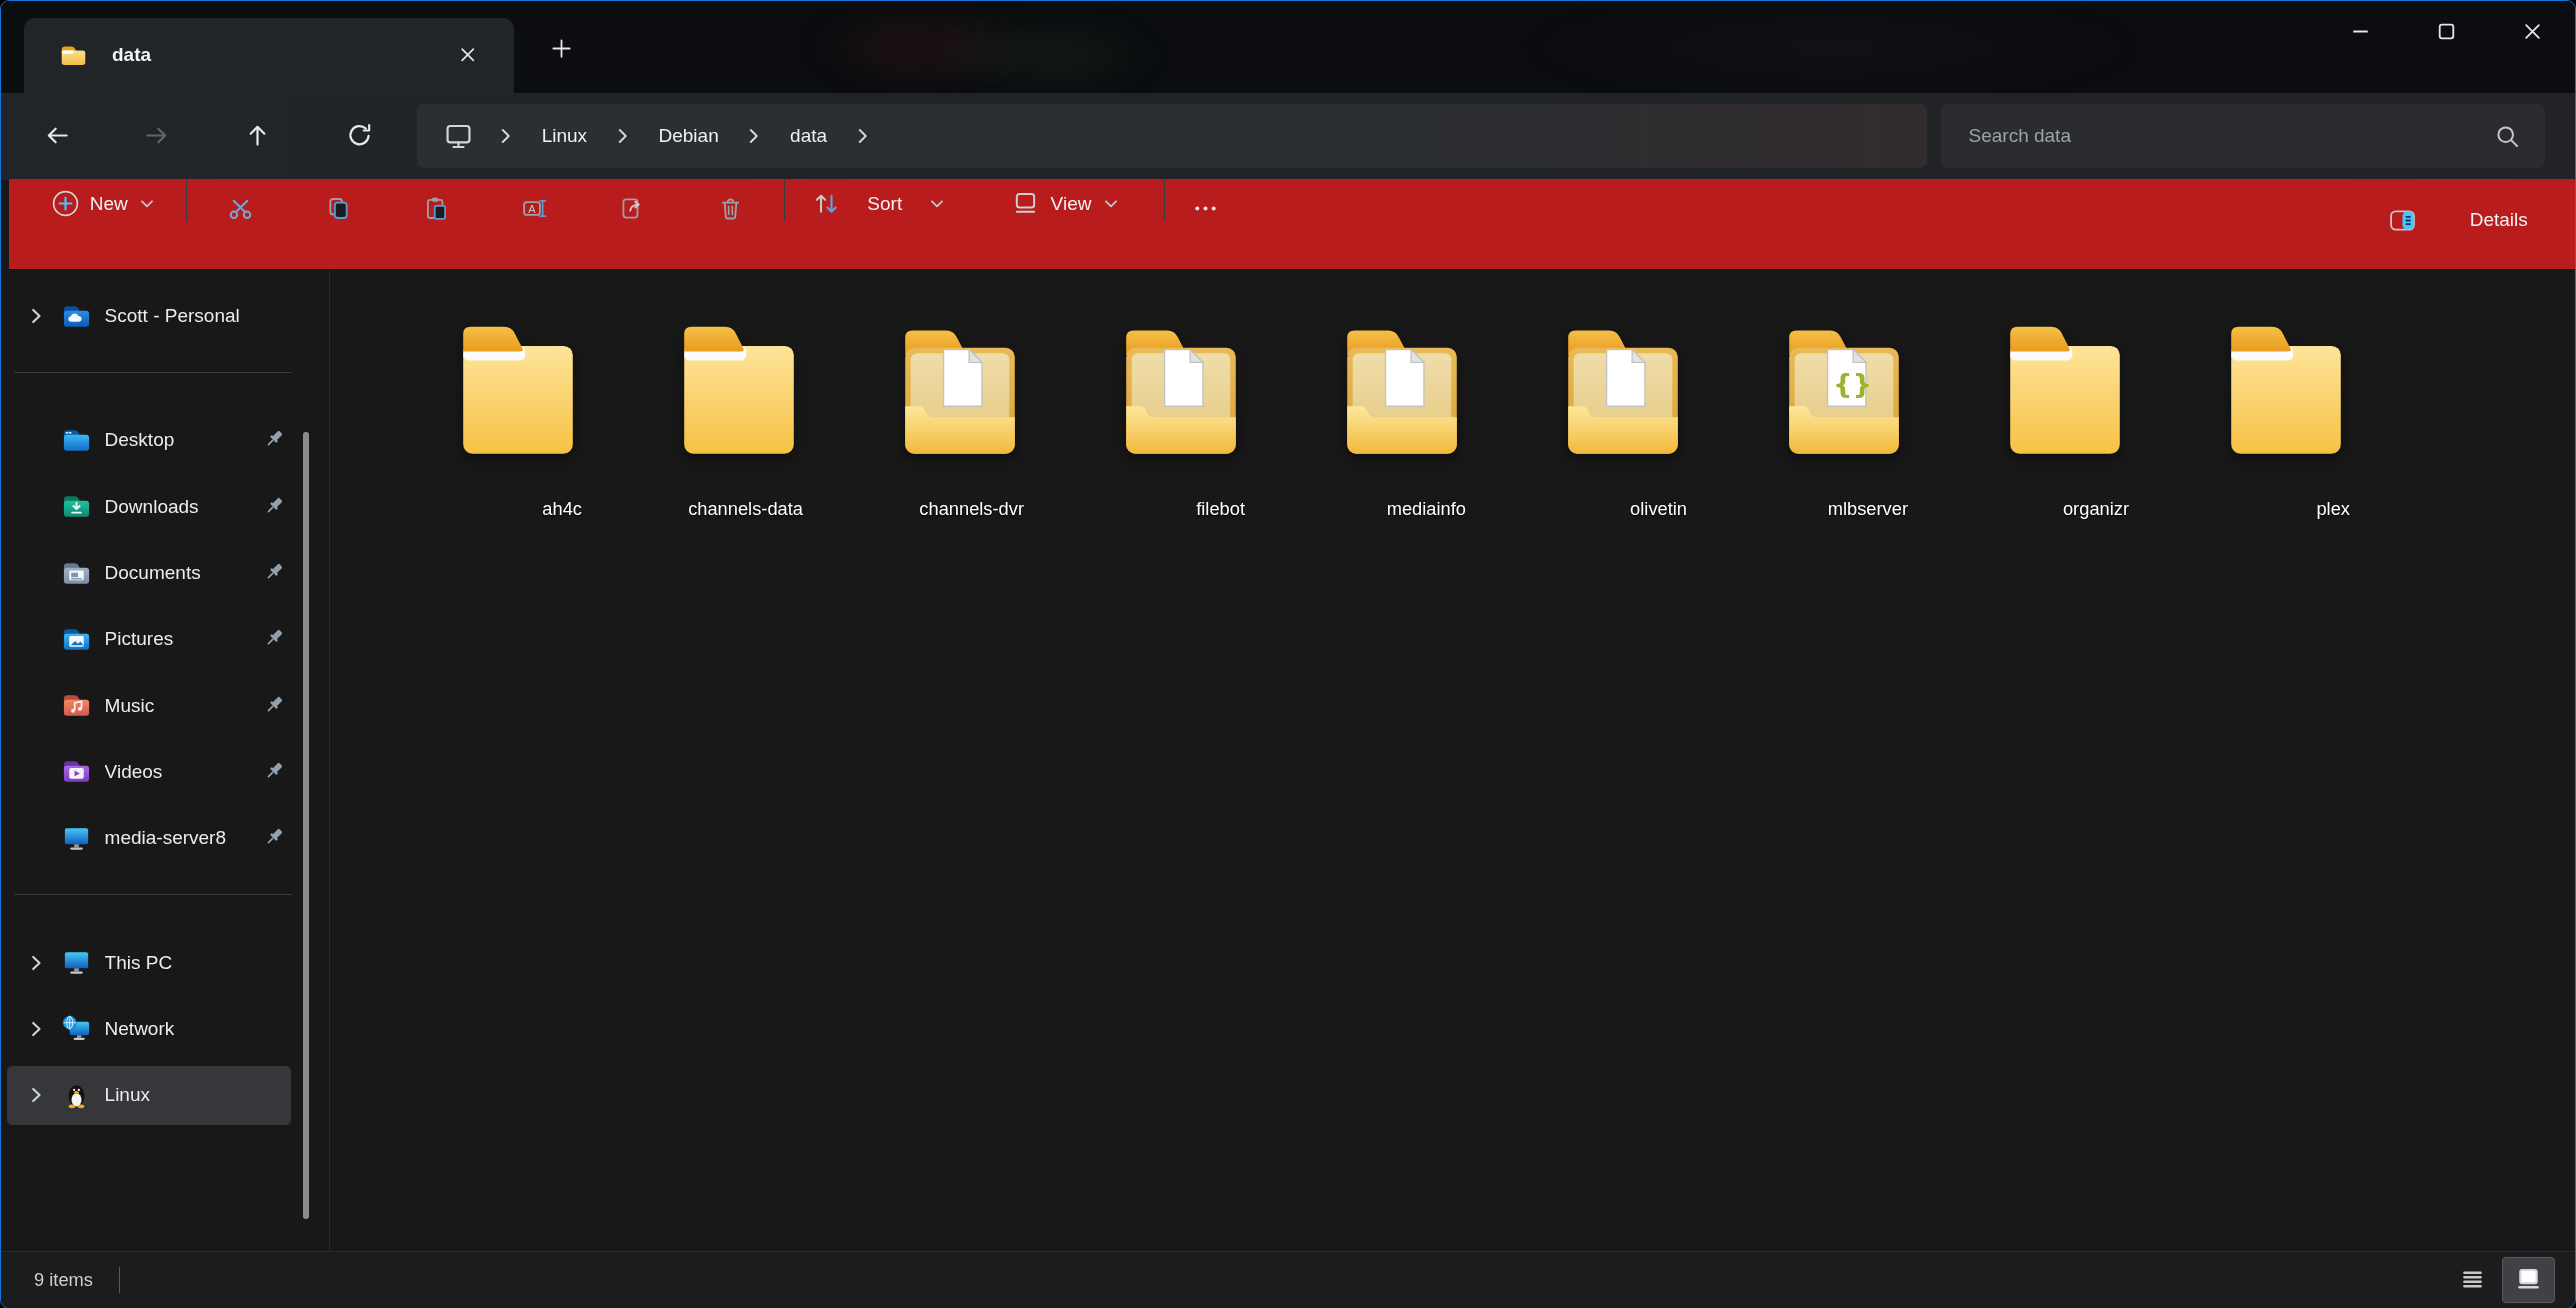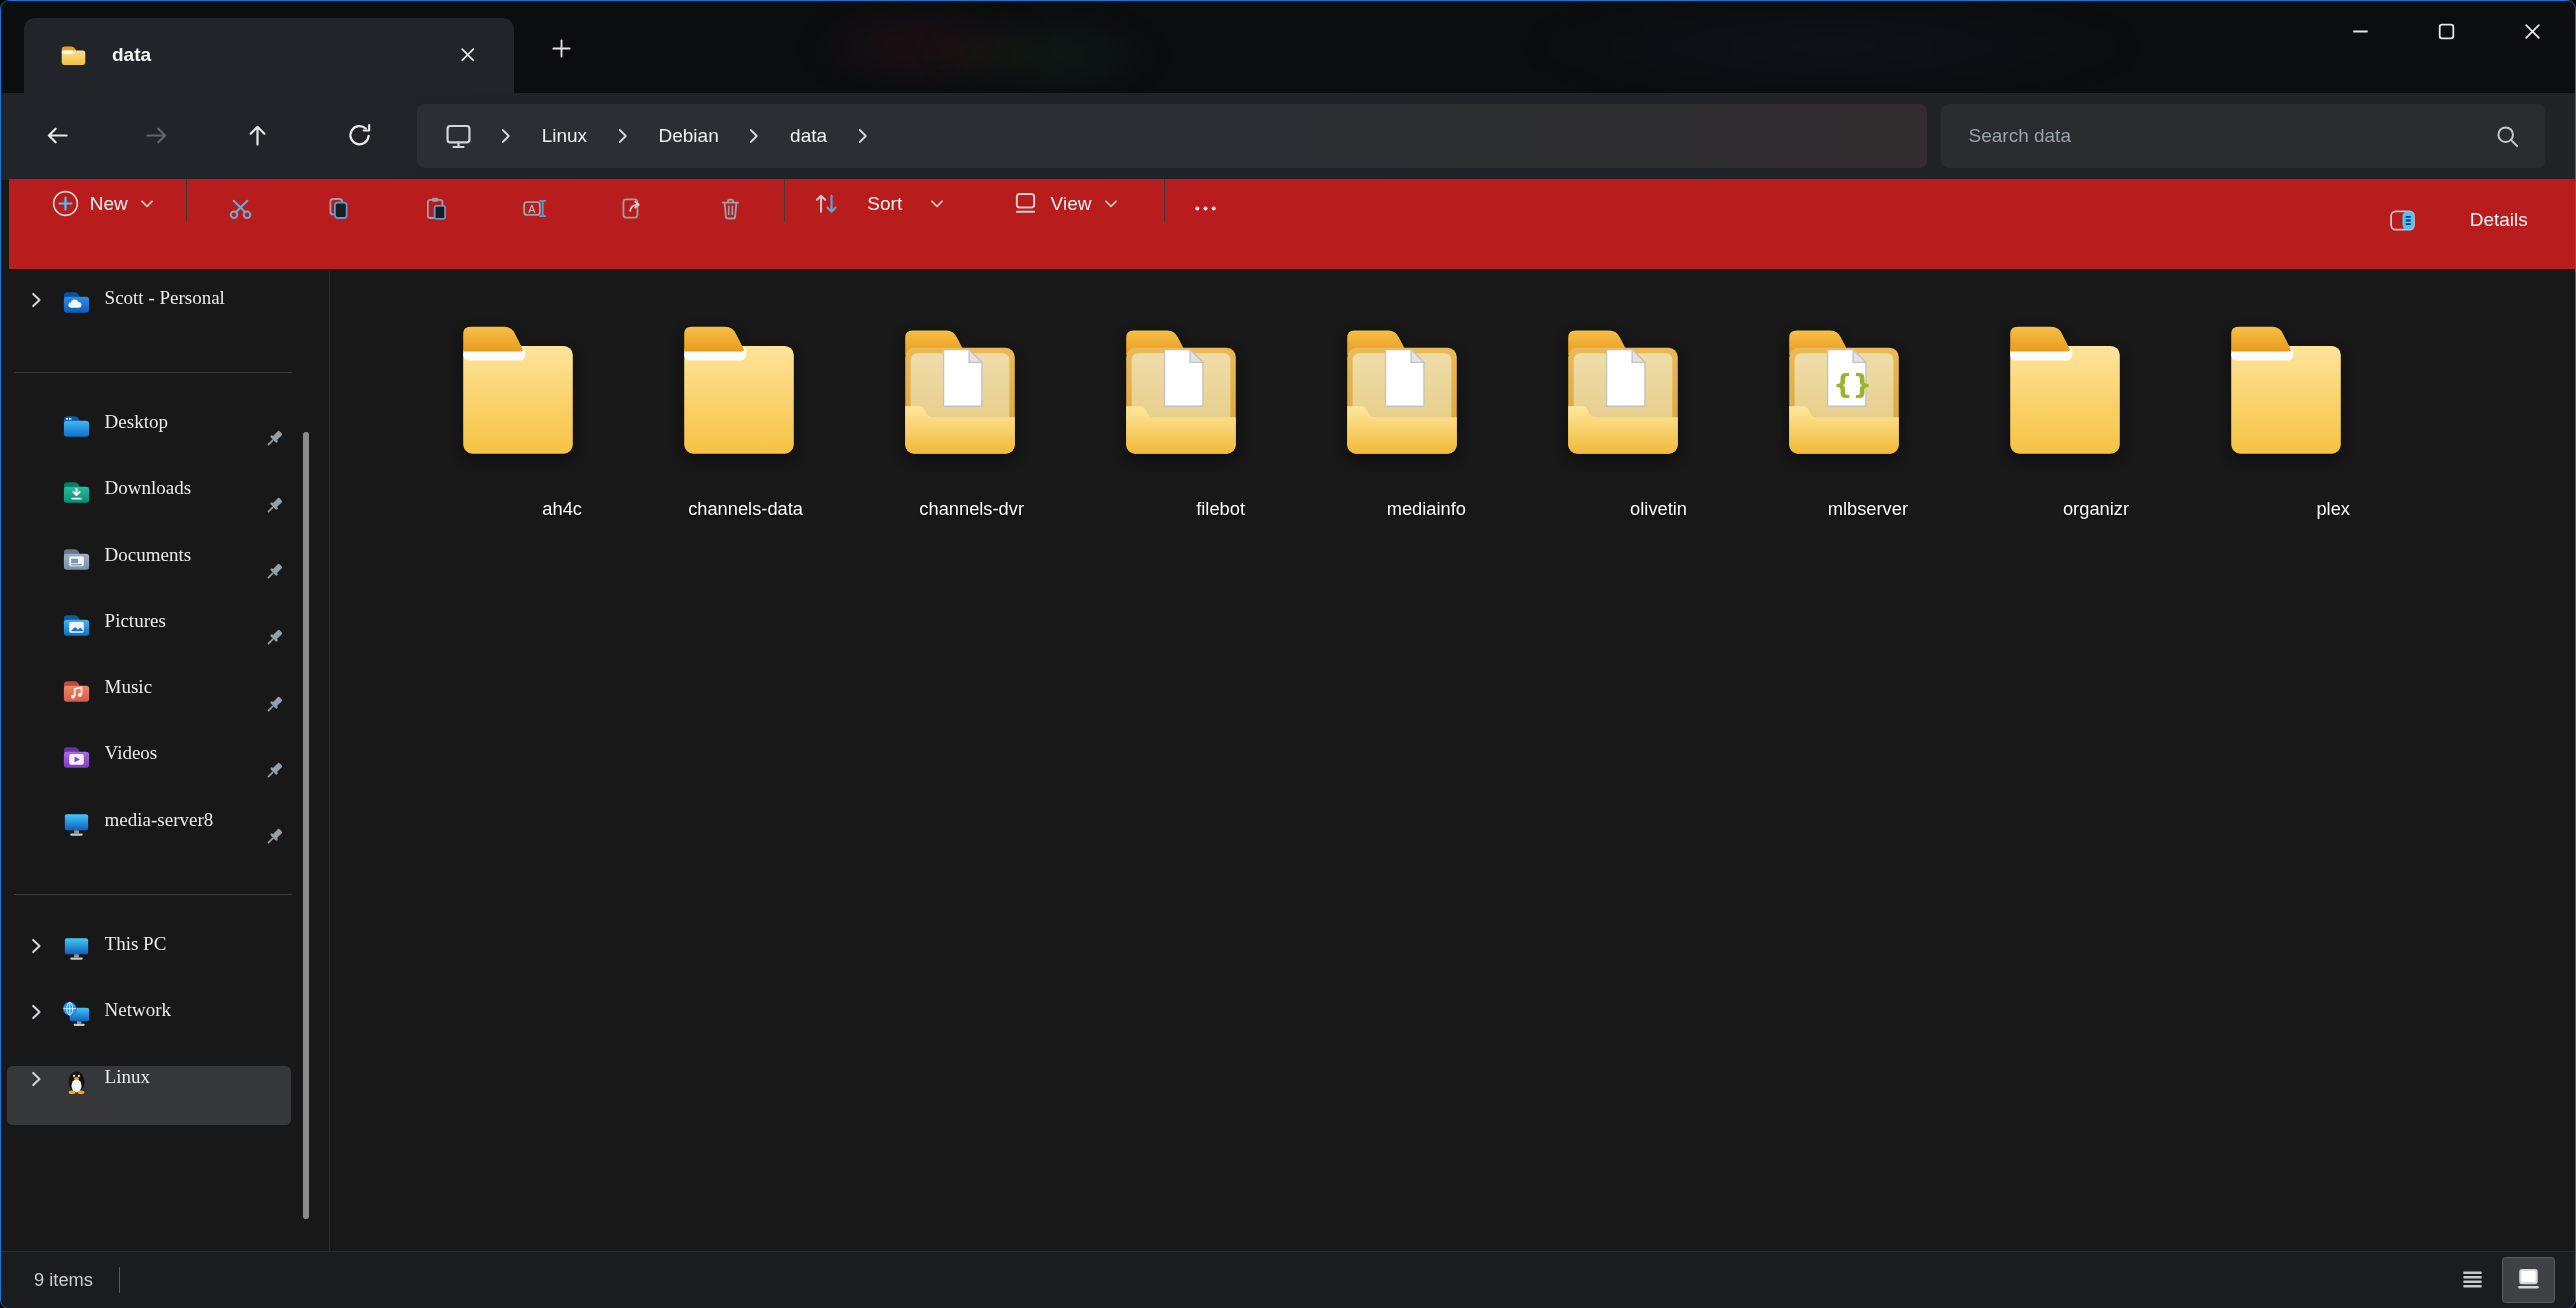--- a/index.html
+++ b/index.html
@@ -51,21 +51,21 @@
   .new-btn{margin-left:27.5px;}
   .sep1{margin-left:16.5px;} .icons-grp{display:flex;margin-left:20px;gap:32px;}
   .sep2{margin-left:21px;} .sort-btn{margin-left:13px;gap:16px;} .view-btn{margin-left:37px;}
   .sep3{margin-left:30px;} .more-btn{margin-left:11px;width:59px;height:59px;display:flex;align-items:center;justify-content:center;border-radius:5.5px;}
   .details-btn{position:absolute;right:33px;top:16.5px;gap:43px;}
   
   .content{position:absolute;left:0;top:270px;width:100%;height:982px;background:#181818;}
   .vdiv{position:absolute;left:328px;top:0;width:0.9px;height:100%;background:#2a2b2d;}
   .sidebar{position:absolute;left:0;top:0;width:328px;height:100%;padding-top:15.6px;overflow:hidden;}
   .side-row{position:relative;margin:0 38px 7.3px 6.4px;height:59px;border-radius:5.5px;
-            display:flex;align-items:flex-start;padding:0 5.5px 0 13px;font-family:Liberation Serif, serif;}
+            display:flex;align-items:center;padding:0 5.5px 0 13px;}
   .side-row.selected{background:#35373a;}
   .chev-slot{width:31px;height:26px;display:inline-flex;align-items:center;justify-content:center;flex:0 0 auto;}
   .s-icon{width:31px;height:31px;margin-left:9.2px;display:inline-flex;flex:0 0 auto;}
   .s-label{margin-left:13px;font-size:19px;color:#ececee;white-space:nowrap;overflow:hidden;flex:1;}
   .pin{position:absolute;right:5.5px;top:16.5px;width:24px;height:24px;}
   .side-sep{height:0.9px;background:#3a3a3a;margin:26.5px 37px 38px 13px;}
   .side-scroll{position:absolute;left:302px;top:161px;width:5.5px;height:787px;background:#8b8b8b;border-radius:2.7px;}
   .main{position:absolute;left:329px;top:0;right:0;height:100%;padding:53px 0 0 31px;display:flex;align-items:flex-start;}
   .tile{width:221px;display:flex;flex-direction:column;align-items:flex-end;flex:0 0 auto;}
   .f-icon{width:128px;height:137px;filter:drop-shadow(0 5.5px 6.4px rgba(0,0,0,.45));}

